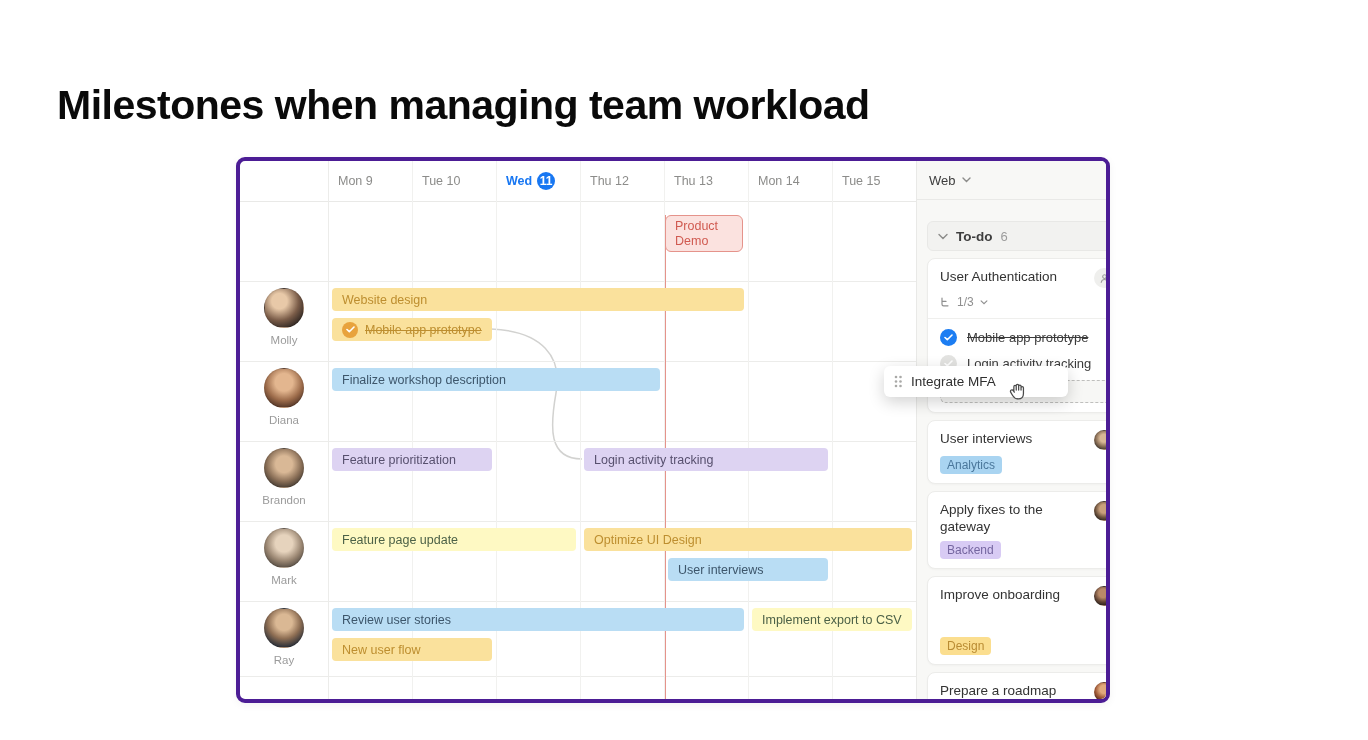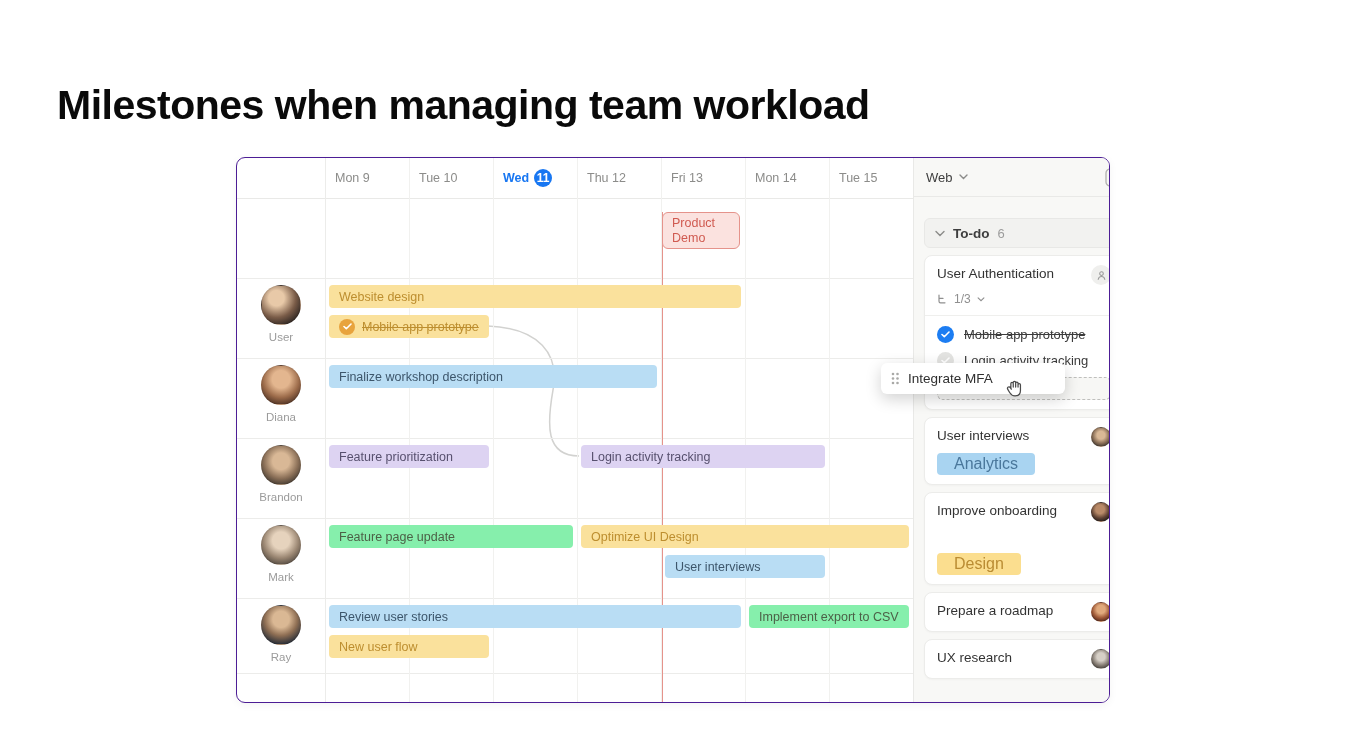--- a/index.html
+++ b/index.html
@@ -3,21 +3,21 @@
 <meta charset="utf-8">
 <style>
   * { box-sizing: border-box; margin: 0; padding: 0; }
   html,body { width:1368px; height:740px; background:#fff; overflow:hidden;
     font-family:"Liberation Sans", sans-serif; }
 
   .page-title { position:absolute; left:57px; top:82px; font-size:41px; font-weight:700;
     color:#0a0a0a; letter-spacing:-0.5px; }
 
   .panel { position:absolute; left:236px; top:157px; width:874px; height:546px;
-    background:#fff; border:1px solid #4c1d95; border-radius:9px;
+    background:#fff; border:4px solid #4c1d95; border-radius:9px;
     box-shadow:0 2px 8px rgba(0,0,0,.05); overflow:hidden; }
 
   
   .grid-area { position:absolute; left:0; top:0; width:676px; height:544px; }
   .vline { position:absolute; top:0; bottom:0; width:1px; background:#f1f1ef; }
   .vline.labelcol { background:#ececea; }
   .hline { position:absolute; left:0; width:676px; height:1px; background:#ececea; }
   .hline.headerline { background:#e9e9e7; }
 
   .day-header { position:absolute; top:0; height:39px; display:flex; align-items:center;
@@ -43,21 +43,21 @@
   .av-onboarding { background:radial-gradient(circle at 45% 35%, #b98a68 28%, #5f4233 58%, #1f1b1a 85%); }
   .av-roadmap    { background:radial-gradient(circle at 50% 35%, #e0a97c 28%, #a05a38 58%, #53291c 85%); }
   .av-ux         { background:radial-gradient(circle at 50% 38%, #d6cfc6 28%, #8a8178 58%, #45403a 85%); }
 
   .gantt-bar { position:absolute; height:23px; border-radius:4px; display:flex;
     align-items:center; padding:0 10px; font-size:12.5px; white-space:nowrap;
     overflow:hidden; }
   .bar-yellow { background:#fae19c; color:#bd8e2f; }
   .bar-blue   { background:#b9ddf4; color:#3d566b; }
   .bar-purple { background:#ddd3f2; color:#57506e; }
-  .bar-green  { background:#86efac; color:#4c6147; }
+  .bar-green  { background:#fef9c3; color:#4c6147; }
   .gantt-bar .check { flex:0 0 auto; width:16px; height:16px; border-radius:50%;
     background:#e8a33d; margin-right:7px; display:flex; align-items:center;
     justify-content:center; }
   .strike { text-decoration:line-through; }
 
   .today-line { position:absolute; width:1.5px; background:#e5938b; }
   .milestone-box { position:absolute; width:78px; height:37px; background:#fbe2df;
     border:1px solid #e5938b; border-radius:6px; color:#d05a50; font-size:12.5px;
     line-height:15px; padding:3px 0 0 9px; }
   .connector-svg { position:absolute; left:0; top:0; pointer-events:none; }
@@ -80,21 +80,21 @@
   .todo-header .count { font-size:13px; color:#9c9c9c; }
 
   .task-card { background:#fff; border:1px solid #ececea; border-radius:8px;
     padding:9px 12px; box-shadow:0 1px 2px rgba(0,0,0,.03); }
   .card-top { display:flex; align-items:flex-start; gap:8px; }
   .card-title { flex:1; font-size:13.5px; color:#333; line-height:17px; }
   .card-avatar { flex:0 0 auto; width:20px; height:20px; border-radius:50%;
     border:1px solid rgba(0,0,0,.06); }
   .assignee-placeholder { flex:0 0 auto; width:20px; height:20px; border-radius:50%;
     background:#efefed; display:flex; align-items:center; justify-content:center; }
-  .tag { display:inline-block; margin-top:6px; font-size:16px; padding:2px 17px;
+  .tag { display:inline-block; margin-top:6px; font-size:12px; padding:2px 7px;
     border-radius:4px; }
   .tag-blue   { background:#a9d4f1; color:#4a779b; }
   .tag-purple { background:#d8cbf4; color:#7566a0; }
   .tag-yellow { background:#fbde8f; color:#ba8c33;margin-top:31px; }
 
   .progress-row { display:flex; align-items:center; gap:6px; margin-top:7px;
     font-size:12px; color:#8f8f8f; }
   .card-divider { border-top:1px solid #efefed; margin:9px -12px 8px; }
   .subtask-row { display:flex; align-items:center; gap:10px; margin-top:5px; height:21px; }
   .check-circle { width:17px; height:17px; border-radius:50%; display:flex;
@@ -142,31 +142,31 @@
         <span>Tue 10</span>
       </div>
       <div class="day-header active" style="left: 256px; width: 84px;">
         <span>Wed</span>
         <span class="day-badge">11</span>
       </div>
       <div class="day-header" style="left: 340px; width: 84px;">
         <span>Thu 12</span>
       </div>
       <div class="day-header" style="left: 424px; width: 84px;">
-        <span>Fri 13</span>
+        <span>Thu 13</span>
       </div>
       <div class="day-header" style="left: 508px; width: 84px;">
         <span>Mon 14</span>
       </div>
       <div class="day-header" style="left: 592px; width: 84px;">
         <span>Tue 15</span>
       </div>
       <div class="row-label" style="top: 127px;">
         <div class="avatar av-molly"></div>
-        <span class="name">User</span>
+        <span class="name">Molly</span>
       </div>
       <div class="row-label" style="top: 207px;">
         <div class="avatar av-diana"></div>
         <span class="name">Diana</span>
       </div>
       <div class="row-label" style="top: 287px;">
         <div class="avatar av-brandon"></div>
         <span class="name">Brandon</span>
       </div>
       <div class="row-label" style="top: 367px;">
@@ -282,20 +282,24 @@
                 </svg>
               </div>
               <span class="subtask-label">Login activity tracking</span>
             </div>
             <div class="drop-placeholder"></div>
           </div>
           <div class="task-card"><div class="card-top">
               <div class="card-title">User interviews</div>
               <div class="card-avatar av-brandon"></div>
             </div><span class="tag tag-blue">Analytics</span></div>
+          <div class="task-card"><div class="card-top">
+              <div class="card-title">Apply fixes to the gateway</div>
+              <div class="card-avatar av-gateway"></div>
+            </div><span class="tag tag-purple">Backend</span></div>
           <div class="task-card"><div class="card-top">
               <div class="card-title">Improve onboarding</div>
               <div class="card-avatar av-onboarding"></div>
             </div><span class="tag tag-yellow">Design</span></div>
           <div class="task-card">
             <div class="card-top">
               <div class="card-title">Prepare a roadmap</div>
               <div class="card-avatar av-roadmap"></div>
             </div>
           </div>

